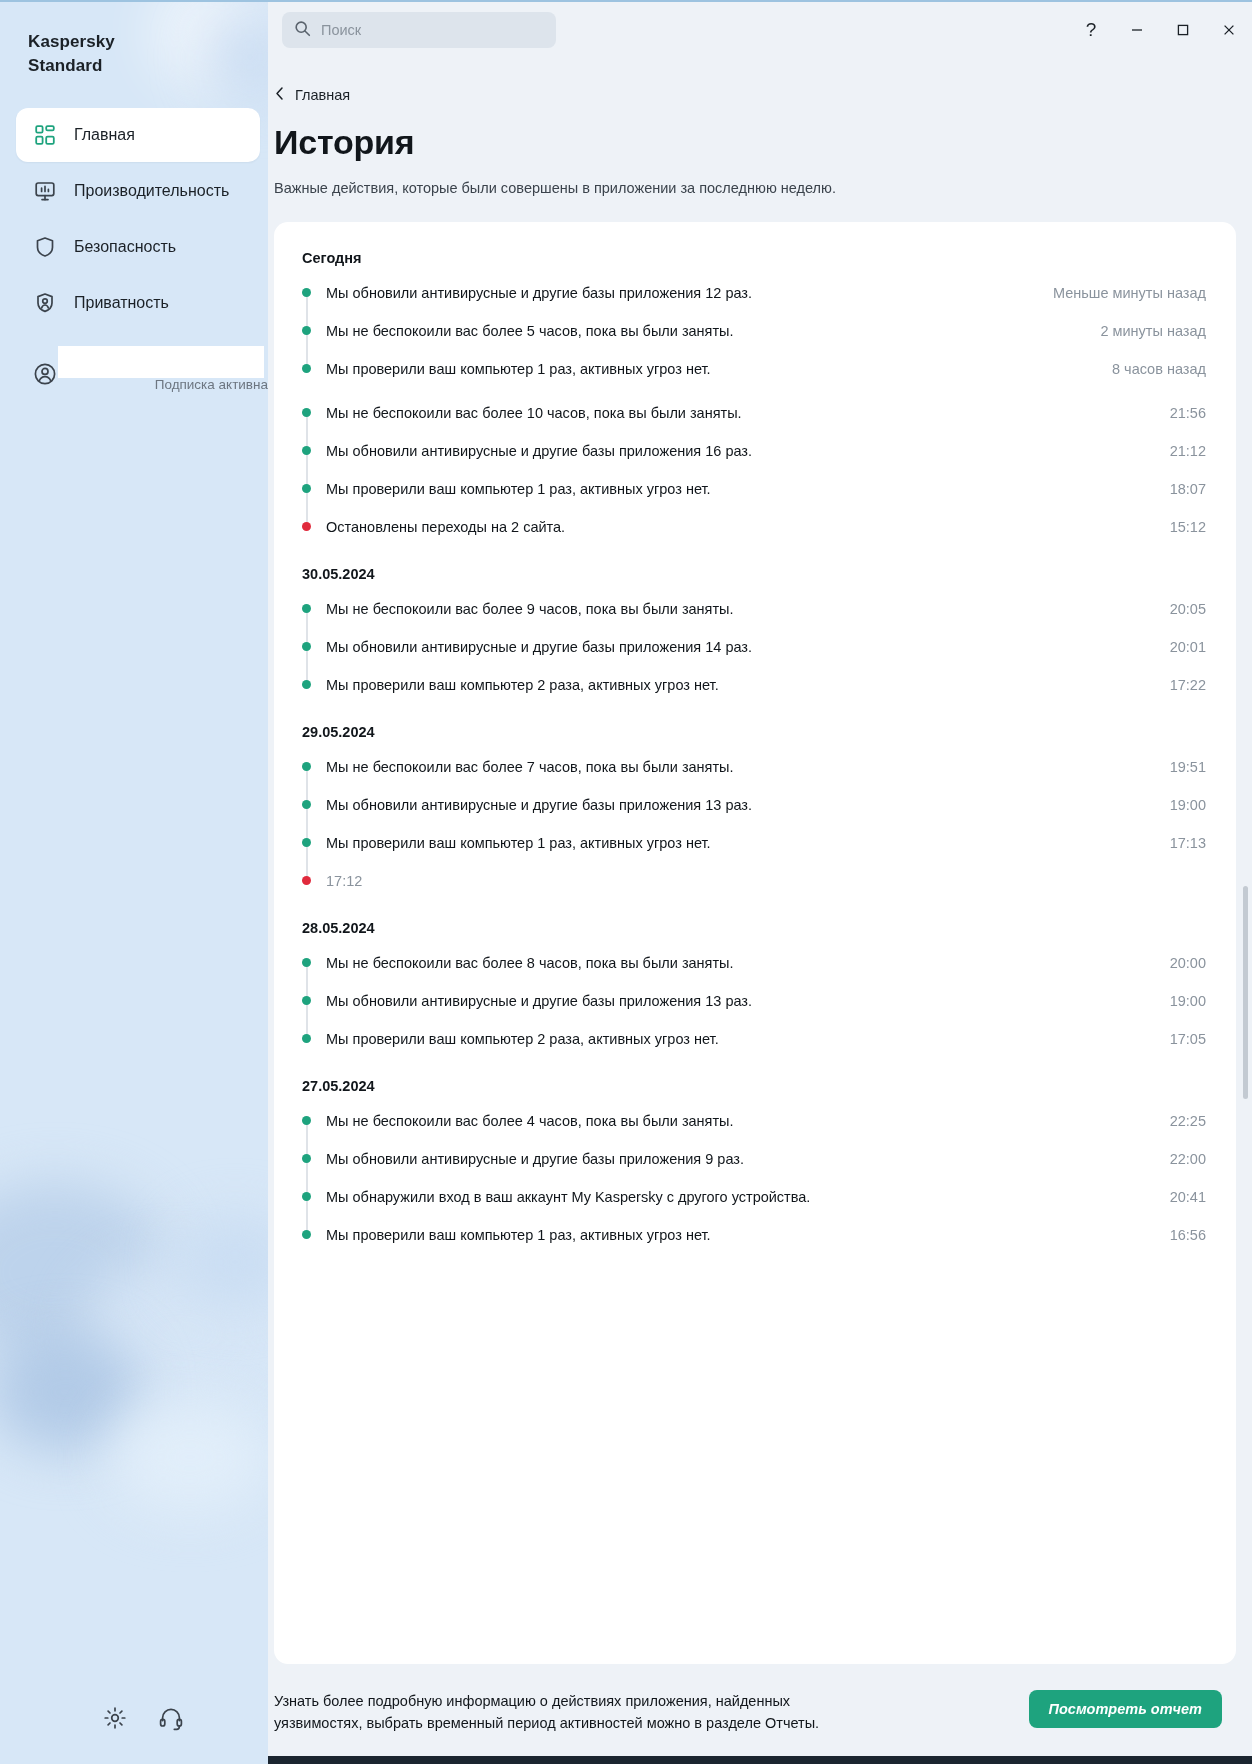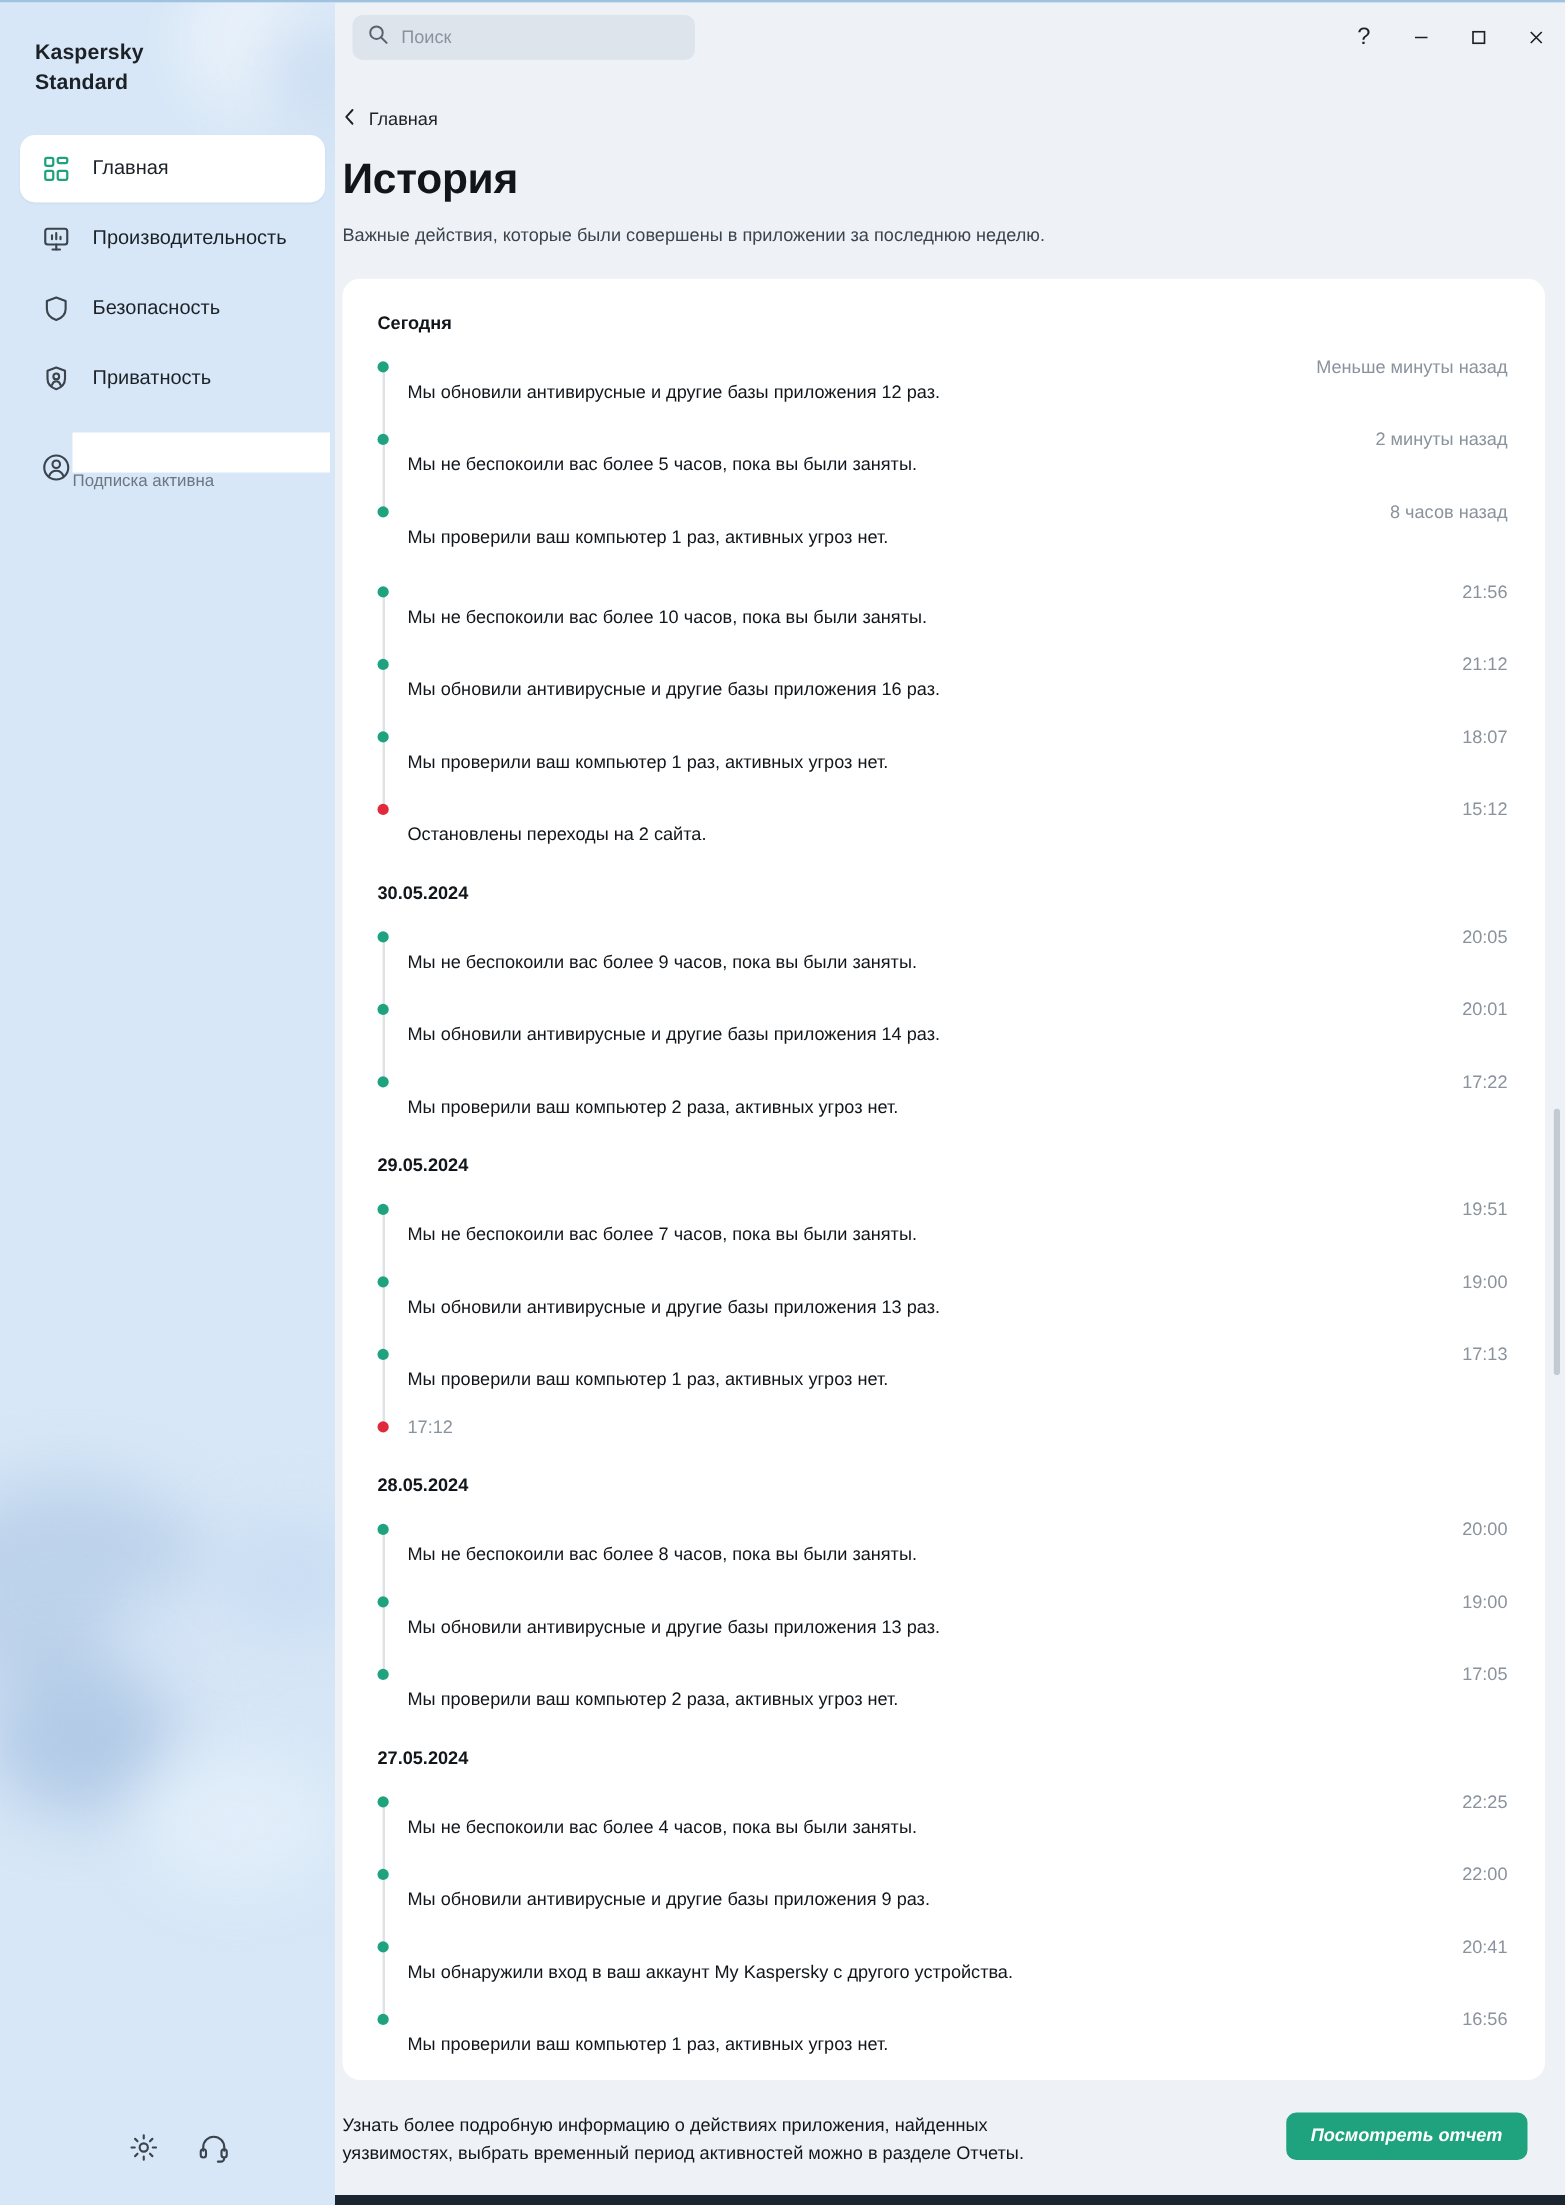--- a/index.html
+++ b/index.html
@@ -95,22 +95,23 @@
 
   
   .account-row {
     position: relative;
     z-index: 2;
     margin-top: 16px;
     padding-left: 32px;
     height: 56px;
     display: flex;
     align-items: center;
-    gap: 0;
+    gap: 16px;
     cursor: pointer;
+    justify-content: space-between;
   }
   .account-redact {
     position: absolute;
     z-index: 3;
     left: 58px;
     top: 0px;
     width: 206px;
     height: 32px;
     background: #ffffff;
   }
@@ -273,21 +274,20 @@
     border-radius: 50%;
     background: #1ea37e;
   }
   .event.alert .dot { background: #e02a3c; }
   .event-text {
     font-size: 14.5px;
     line-height: 20px;
     color: #11161b;
     flex: 1 1 auto;
     padding-right: 21px;
-    margin-top: 20px;
   }
   .event-time {
     font-size: 14.5px;
     line-height: 20px;
     color: #8a939d;
     white-space: nowrap;
     text-align: right;
   }
 
   

